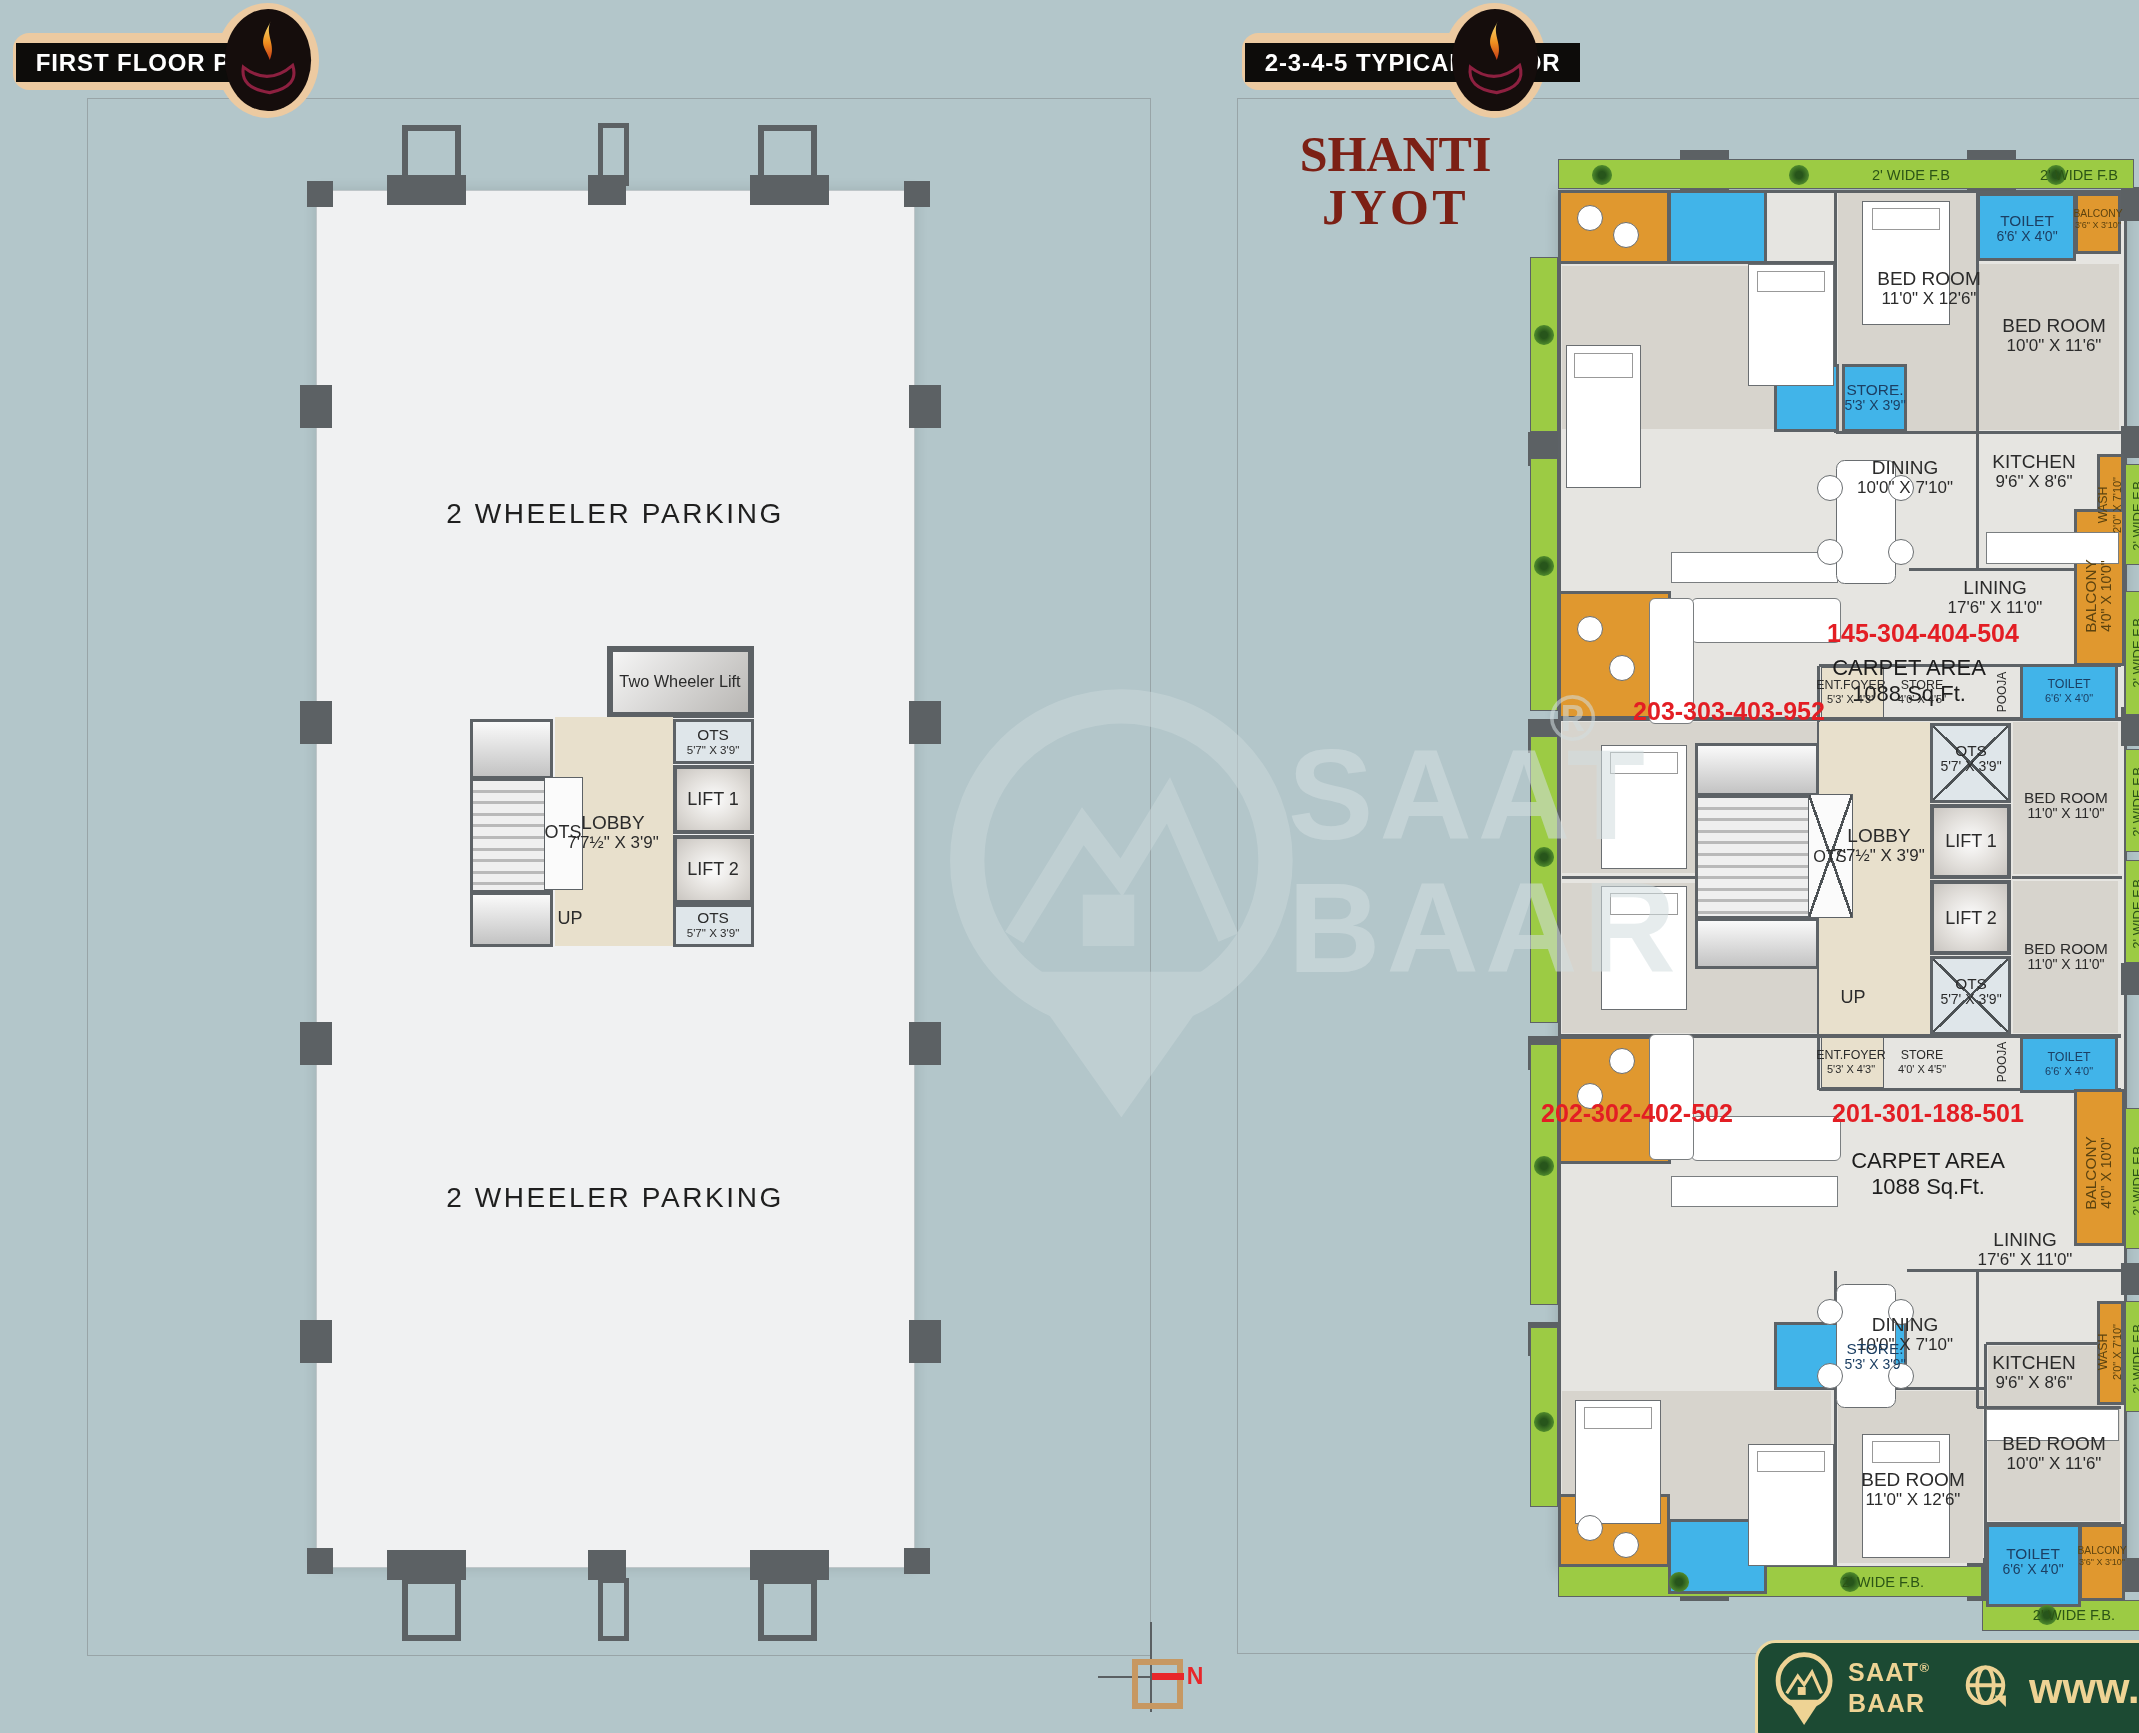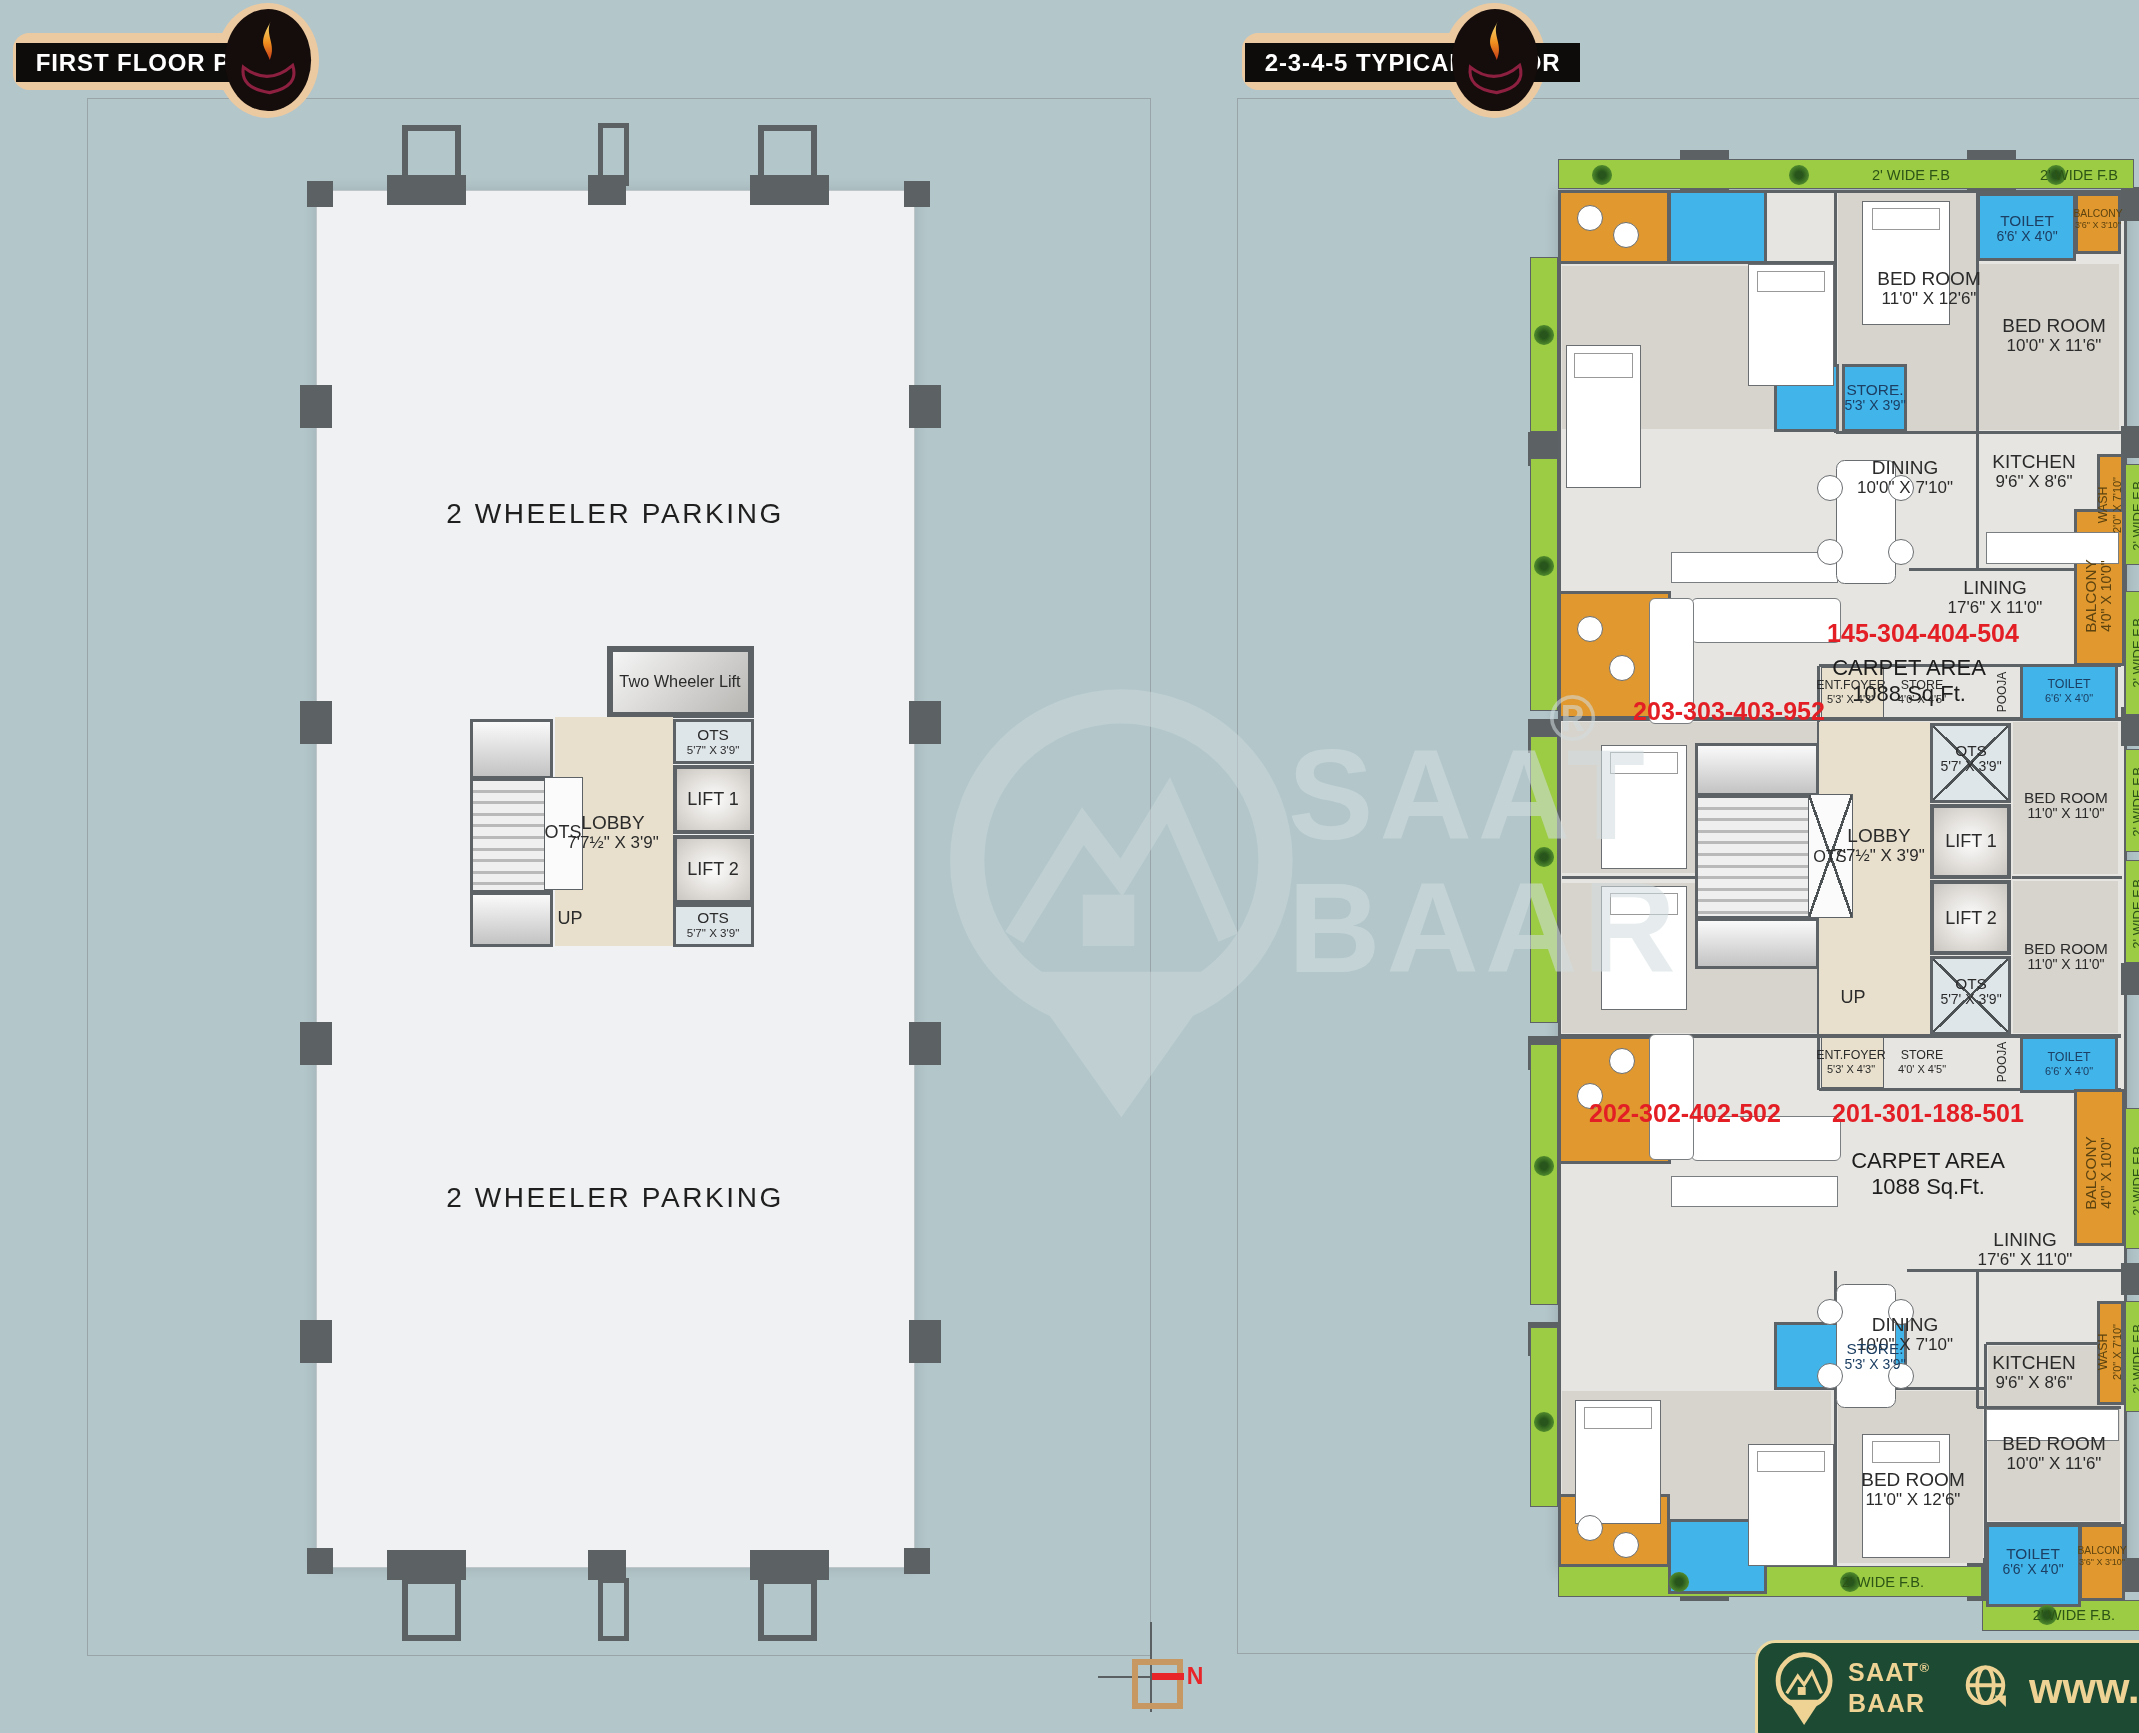--- a/index.html
+++ b/index.html
@@ -83,20 +83,24 @@
   <div class="hdrhalo" style="left:1443px;top:3.4px;width:103px;height:115px;"></div>
   <div class="hdrblk" style="left:1245px;top:43px;">2-3-4-5 TYPICAL FLOOR</div>
   <div class="diya" style="left:1451px;top:9.4px;">
     <svg width="88" height="103" viewBox="0 0 100 117">
       <ellipse cx="50" cy="58" rx="49" ry="58" fill="#150d0c"></ellipse>
       <path d="M53 14 C46 30 60 40 52 58 C49 47 41 43 46 29 C48 23 51 19 53 14 Z" fill="url(#fl)"></path>
       <path d="M22 66 Q50 88 78 64 Q86 88 52 95 Q18 90 22 66 Z" fill="none" stroke="#8d2040" stroke-width="3.5"></path>
     </svg>
   </div>
 
+  <div class="brand" style="left:1297px;top:128px;width:197px;font-size:50px;">
+    <span>SHANTI</span><br>
+    <span style="letter-spacing:3.4px;">JYOT</span>
+  </div>
 
   <div class="site" style="left:87px;top:98px;width:1062px;height:1556px;"></div>
   <div class="site" style="left:1237px;top:98px;width:1130px;height:1554px;"></div>
 
   <div class="bldgL" style="left:316px;top:190px;width:597px;height:1376px;"></div>
 
   <div class="pil" style="left:307px;top:181px;width:26px;height:26px;"></div>
   <div class="pil" style="left:904px;top:181px;width:26px;height:26px;"></div>
   <div class="pil" style="left:307px;top:1548px;width:26px;height:26px;"></div>
   <div class="pil" style="left:904px;top:1548px;width:26px;height:26px;"></div>
@@ -406,21 +410,21 @@
   <div class="lbl sm" style="left:1922px;top:1062px;">
     <span class="nm">STORE</span>
     <span class="dm">4'0' X 4'5"</span>
   </div>
   <div class="lbl v" style="left:2003px;top:1062px;font-size:12px;">POOJA</div>
   <div class="lbl sm navy" style="left:2069px;top:1064px;">
     <span class="nm">TOILET</span>
     <span class="dm">6'6' X 4'0"</span>
   </div>
 
-  <div class="lbl red" style="left:1685px;top:1113px;">202-302-402-502</div>
+  <div class="lbl red" style="left:1637px;top:1113px;">202-302-402-502</div>
   <div class="lbl red" style="left:1928px;top:1113px;">201-301-188-501</div>
   <div class="lbl carp" style="left:1928px;top:1161px;">CARPET AREA</div>
   <div class="lbl carp" style="left:1928px;top:1187px;">1088 Sq.Ft.</div>
   <div class="lbl" style="left:2025px;top:1249px;">
     <span class="nm">LINING</span>
     <span class="dm">17'6" X 11'0"</span>
   </div>
   <div class="lbl v md olv" style="left:2098px;top:1173px;">
     <span class="nm">BALCONY</span>
     <span class="dm">4'0" X 10'0"</span>

